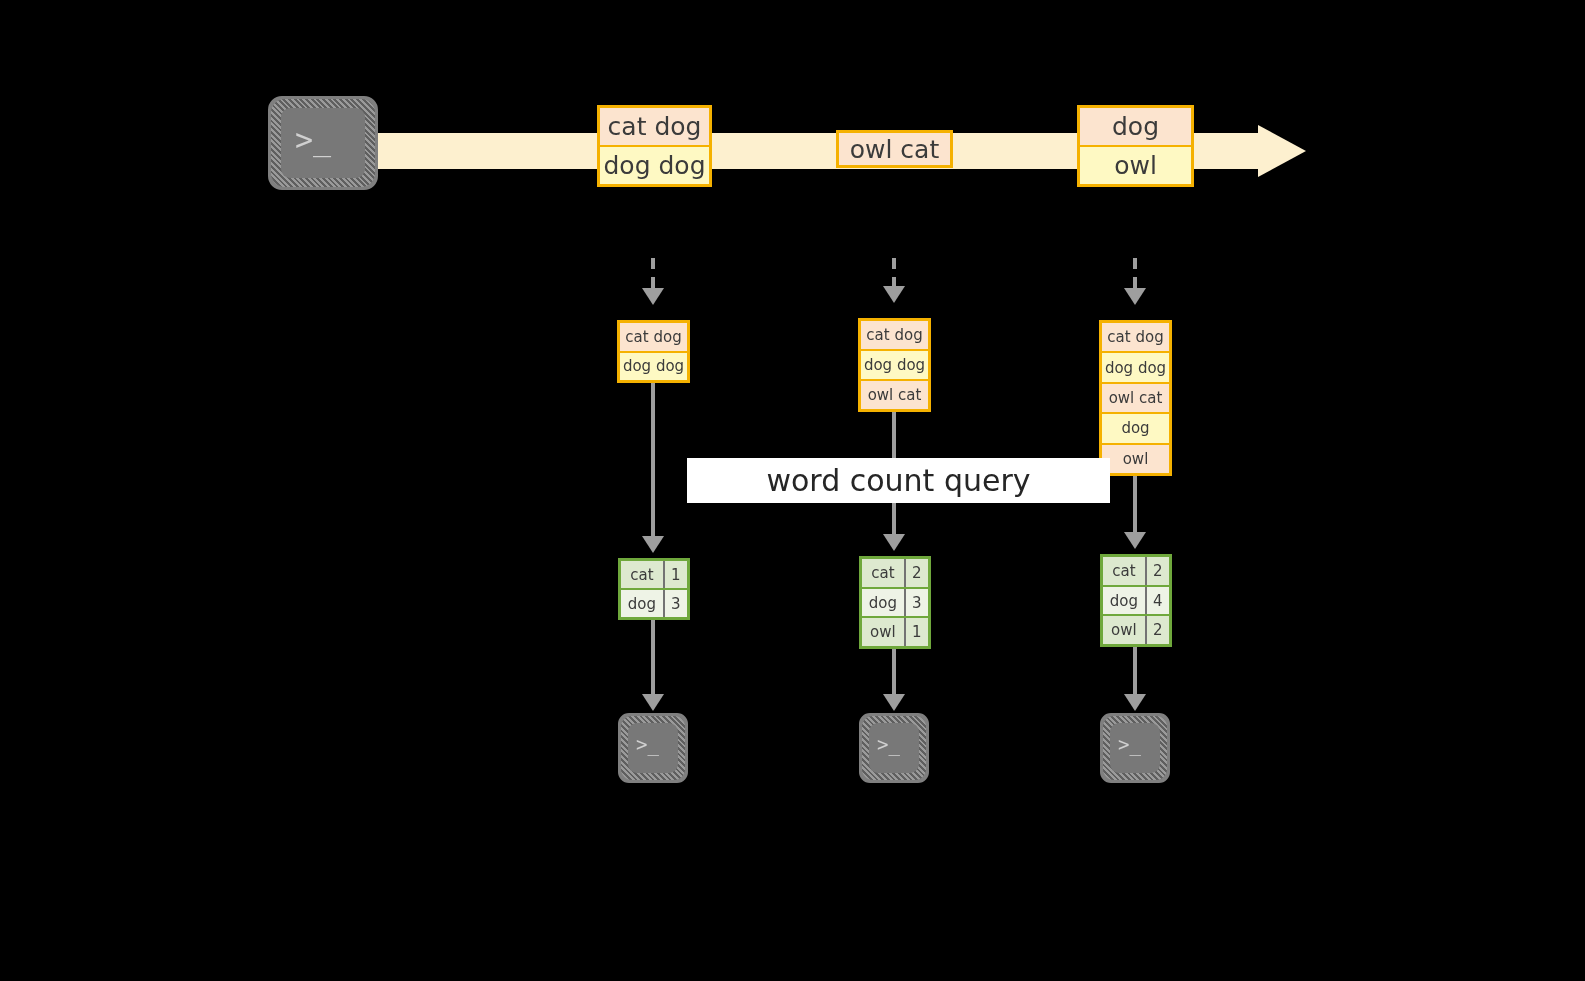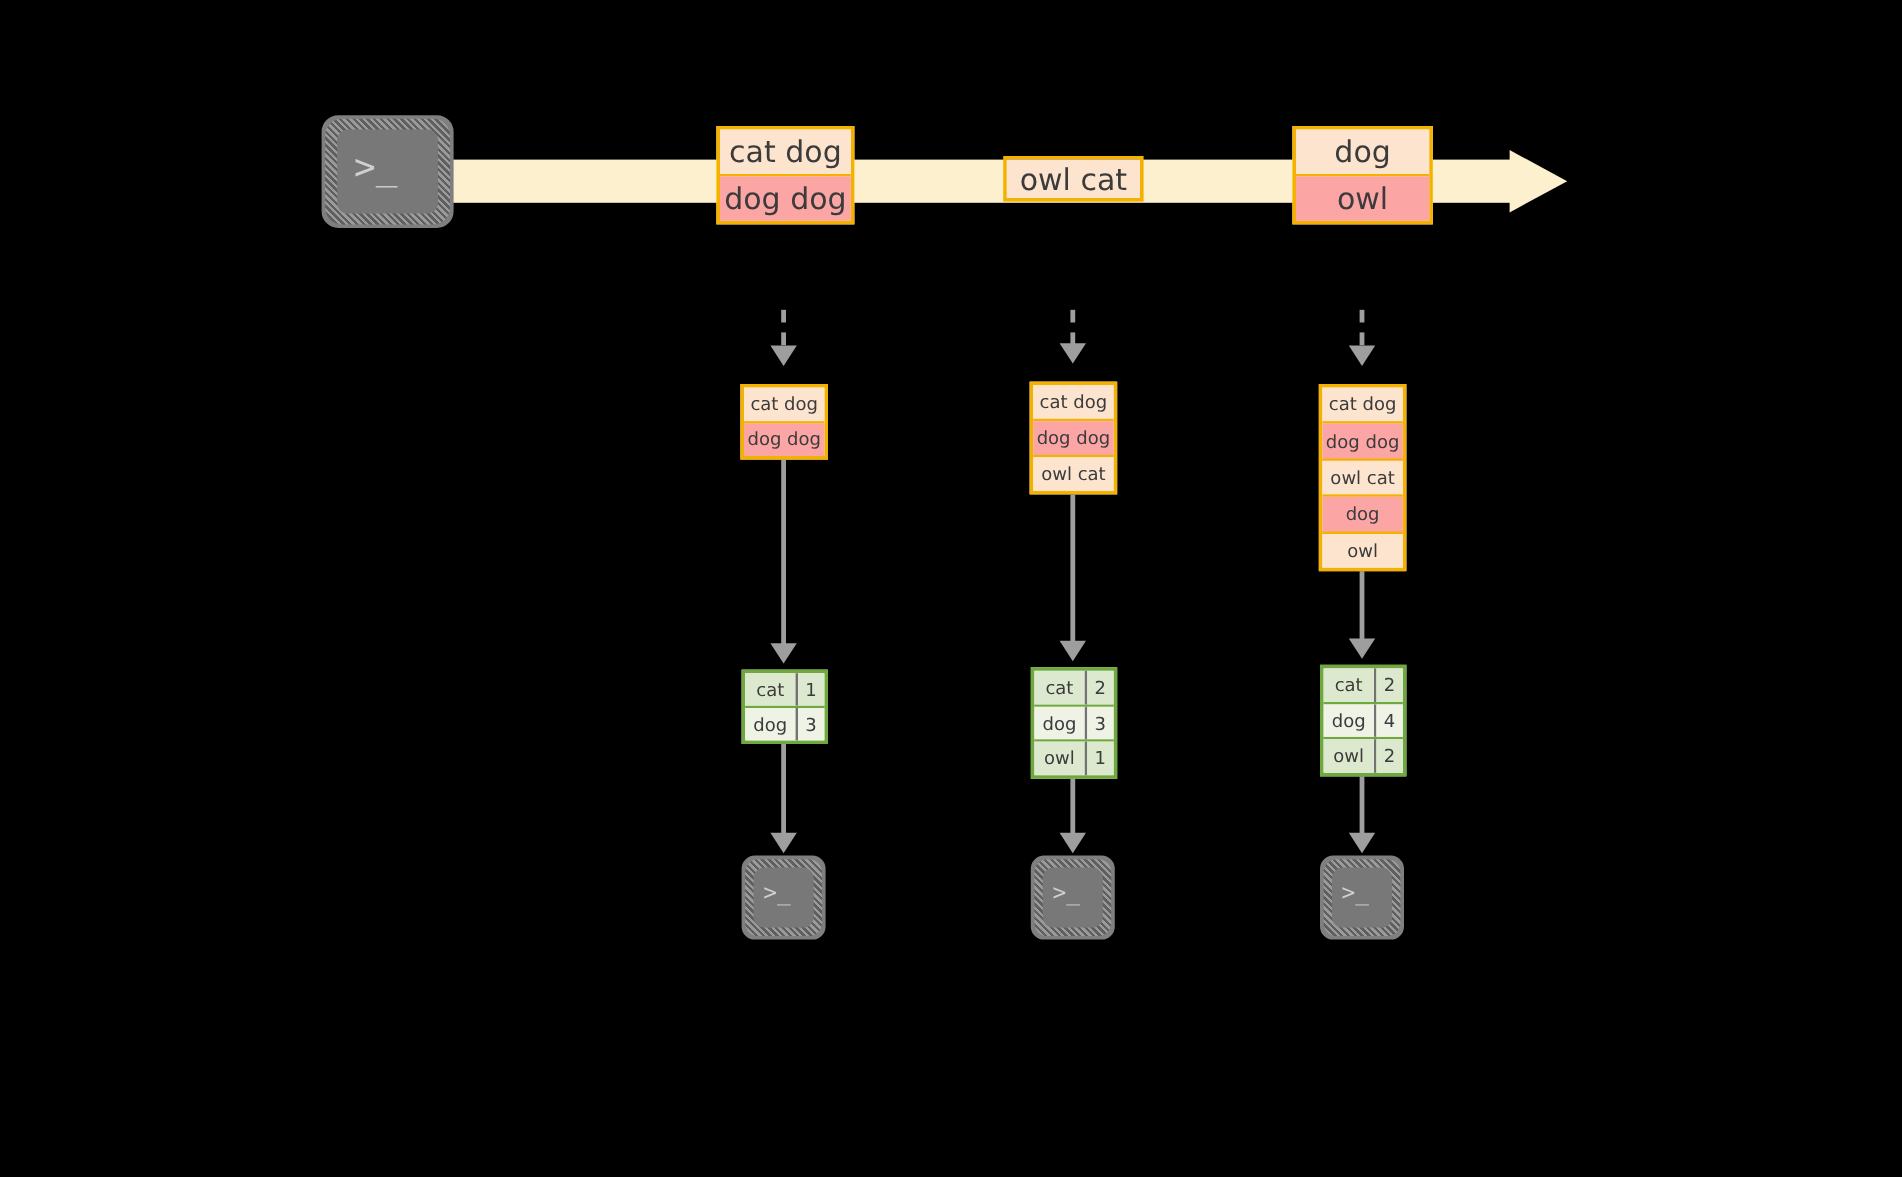--- a/index.html
+++ b/index.html
@@ -91,21 +91,21 @@
     box-sizing: border-box;
     display: flex;
     align-items: center;
     justify-content: center;
     color: #3b3b3b;
     white-space: nowrap;
     border-bottom: 2px solid #f5b100;
   }
   .msgbox .row:last-child { border-bottom: 0; }
   .msgbox .row.dark  { background: #fce4cf; }
-  .msgbox .row.light { background: #fca5a5; }
+  .msgbox .row.light { background: #fef9c3; }
 
   
   .msgbox.big .row { font-size: 25px; }
   
   .msgbox.small .row { font-size: 15px; }
 
   
   .table {
     position: absolute;
     box-sizing: border-box;
@@ -302,14 +302,17 @@
 
   <div class="arrow-line" style="left:1133px; top:647px; height:48px;"></div>
   <div class="arrow-head" style="left:1124px; top:694px;"></div>
 
   <div class="terminal terminal-small" style="left:1100px; top:713px;">
     <div class="hatch"></div>
     <div class="inner"></div>
     <div class="glyph">&gt;_</div>
   </div>
 
+  <div class="query-band">
+    <span class="label">word count query</span>
+  </div>
 
 </div>
 
 </body></html>

